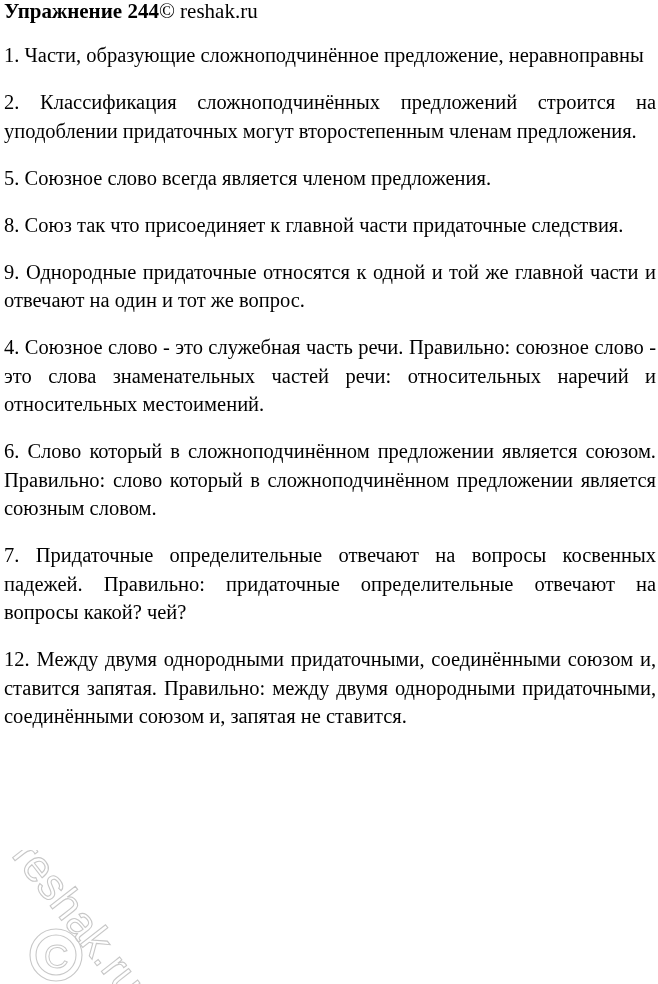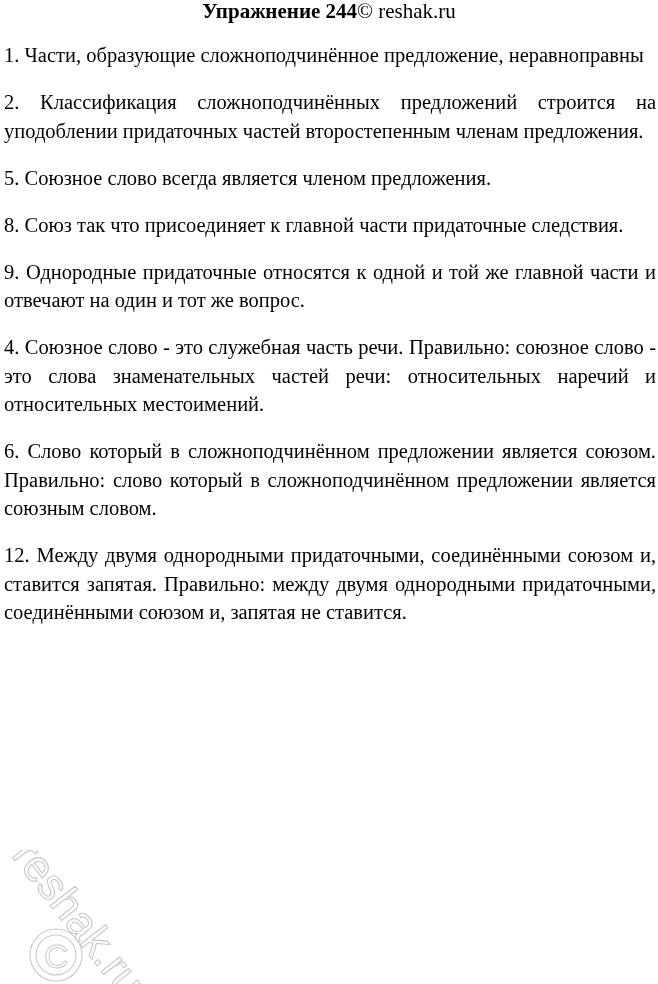--- a/index.html
+++ b/index.html
@@ -16,21 +16,21 @@
     color: #000000;
     font-size: 20.5px;
   }
   .header {
     position: absolute;
     top: 0;
     left: 4px;
     right: 4px;
     height: 26px;
     display: flex;
-    justify-content: center;
+    justify-content: flex-start;
     align-items: flex-start;
     line-height: 22px;
   }
   .header .title {
     font-weight: bold;
     font-size: 21px;
   }
   .header .copyright {
     font-size: 21px;
   }
@@ -67,29 +67,30 @@
 <body>
 
 <div class="header">
   <span class="title">Упражнение 244</span>
   <span class="copyright">© reshak.ru</span>
 </div>
 
 <div class="content">
   <div id="correct-list">
       <div class="item"><span>1.</span> <span>Части, образующие сложноподчинённое предложение, неравноправны</span></div>
-      <div class="item"><span>2.</span> <span>Классификация сложноподчинённых предложений строится на уподоблении придаточных частей второстепенным членам предложения.</span></div>
+      <div class="item"><span>2.</span> <span>Классификация сложноподчинённых предложений строится на уподоблении придаточных могут второстепенным членам предложения.</span></div>
       <div class="item"><span>5.</span> <span>Союзное слово всегда является членом предложения.</span></div>
       <div class="item"><span>8.</span> <span>Союз </span><span class="em">так что</span><span> присоединяет к главной части придаточные следствия.</span></div>
       <div class="item"><span>9.</span> <span>Однородные придаточные относятся к одной и той же главной части и отвечают на один и тот же вопрос.</span></div>
     </div>
 
   <div id="incorrect-list">
       <div class="item"><span>4.</span> <span>Союзное слово - это служебная часть речи. </span><span class="em">Правильно:</span><span> союзное слово - это слова знаменательных частей речи: относительных наречий и относительных местоимений.</span></div>
       <div class="item"><span>6.</span> <span>Слово </span><span class="em">который</span><span> в сложноподчинённом предложении является союзом. </span><span class="em">Правильно:</span><span> слово </span><span class="em">который</span><span> в сложноподчинённом предложении является союзным словом.</span></div>
+      <div class="item"><span>7.</span> <span>Придаточные определительные отвечают на вопросы косвенных падежей. </span><span class="em">Правильно:</span><span> придаточные определительные отвечают на вопросы </span><span class="em">какой? чей?</span></div>
       <div class="item"><span>12.</span> <span>Между двумя однородными придаточными, соединёнными союзом </span><span class="em">и</span><span>, ставится запятая. </span><span class="em">Правильно:</span><span> между двумя однородными придаточными, соединёнными союзом </span><span class="em">и</span><span>, запятая не ставится.</span></div>
     </div>
 </div>
 
 <svg class="watermark" viewBox="0 0 220 140" xmlns="http://www.w3.org/2000/svg">
   <g transform="rotate(52 80 70)" fill="none" stroke="#9a9a9a" stroke-width="1.1">
     <text x="-10" y="80" font-family="Liberation Sans, sans-serif" font-size="44">reshak.ru</text>
   </g>
   <circle cx="62" cy="105" r="26" fill="none" stroke="#9a9a9a" stroke-width="1.1"></circle>
   <circle cx="62" cy="105" r="20" fill="none" stroke="#9a9a9a" stroke-width="1.1"></circle>

